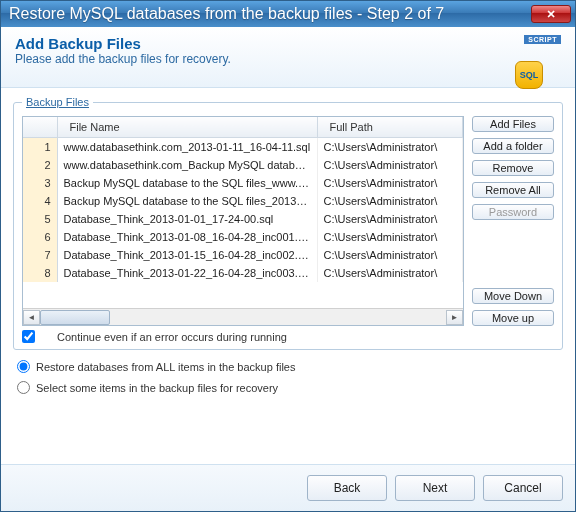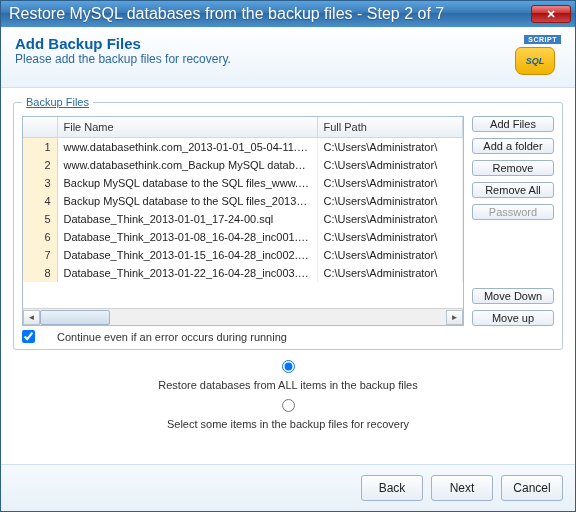--- a/index.html
+++ b/index.html
@@ -7,46 +7,46 @@
   .window { width: 576px; height: 512px; border: 1px solid #2e5f8a; background: #fff; display: flex; flex-direction: column; }
   .titlebar { height: 26px; background: linear-gradient(#5aa3e0,#3b7cb8 45%,#2c6aa6 46%,#4a8fcb); display: flex; align-items: center; padding: 0 4px 0 8px; color: #fff; }
   .titlebar .title { flex: 1; font-size: 16px; text-shadow: 0 1px 1px rgba(0,0,0,0.3); white-space: nowrap; overflow: hidden; }
   .close-btn { width: 40px; height: 18px; background: linear-gradient(#e88,#c33 45%,#a11 46%,#c44); border: 1px solid #8a1a1a; border-radius: 3px; display: flex; align-items: center; justify-content: center; color: #fff; font-weight: bold; font-size: 11px; cursor: pointer; }
   .header { padding: 8px 14px 6px 14px; background: linear-gradient(#fff,#eaf3fb); display: flex; align-items: flex-start; border-bottom: 1px solid #cfe1f0; position: relative; }
   .header-text { flex: 1; }
   .header h2 { color: #0b5ea8; font-size: 15px; font-weight: bold; }
   .header p { color: #2d6aa2; font-size: 12px; }
   .sql-icon { width: 54px; height: 46px; position: relative; }
   .sql-icon .banner { position: absolute; top: 0; right: 0; background: #3a7bc1; color: #fff; font-size: 7px; font-weight: bold; padding: 1px 4px; letter-spacing: 0.5px; }
-  .sql-icon .cyl { position: absolute; left: 8px; top: 12px; width: 40px; height: 28px; background: linear-gradient(#ffd24a,#f2b200); border-radius: 6px 6px 8px 8px; border: 1px solid #c98e00; display: flex; align-items: center; justify-content: center; font-size: 9px; font-weight: bold; color: #0b5ea8; font-style: italic; }
+  .sql-icon .cyl { position: absolute; left: 8px; top: 26px; width: 28px; height: 28px; background: linear-gradient(#ffd24a,#f2b200); border-radius: 6px 6px 8px 8px; border: 1px solid #c98e00; display: flex; align-items: center; justify-content: center; font-size: 9px; font-weight: bold; color: #0b5ea8; }
   .content { flex: 1; padding: 8px 12px 4px 12px; display: flex; flex-direction: column; }
   fieldset.backup { border: 1px solid #b8cde0; border-radius: 3px; padding: 8px 8px 6px 8px; font-size: 12px; }
   fieldset.backup legend { color: #2d6aa2; padding: 0 4px; font-size: 11px; text-decoration: underline; }
   .files-area { display: flex; gap: 8px; }
   .table-wrap { flex: 1; border: 1px solid #a9bed1; background: #fff; height: 210px; display: flex; flex-direction: column; }
   table { border-collapse: collapse; width: 100%; table-layout: fixed; font-size: 11px; }
-  thead th { background: linear-gradient(#fdfdfe,#e9eff5); border: 1px solid #cfd9e3; border-top: none; padding: 3px 6px; text-align: left; font-weight: normal; color: #333; height: 20px; }
+  thead th { background: linear-gradient(#fdfdfe,#e9eff5); border: 1px solid #cfd9e3; border-top: none; padding: 3px 12px; text-align: left; font-weight: normal; color: #333; height: 20px; }
   thead th:first-child { border-left: none; }
   tbody td { padding: 2px 6px; border-right: 1px solid #eee; white-space: nowrap; overflow: hidden; text-overflow: ellipsis; color: #222; height: 18px; }
   tbody tr td:first-child { background: #fff3d6; text-align: right; width: 34px; border-right: 1px solid #cfd9e3; }
   tbody tr td.rownum { color: #333; }
   .tbody-wrap { flex: 1; overflow: hidden; }
   .scrollbar-h { height: 17px; background: #f0f0f0; border-top: 1px solid #d0d0d0; display: flex; align-items: center; }
   .sb-btn { width: 17px; height: 15px; background: linear-gradient(#fefefe,#e3e8ee); border: 1px solid #b9c3cd; display: flex; align-items: center; justify-content: center; font-size: 8px; color: #555; cursor: pointer; }
   .sb-track { flex: 1; height: 15px; position: relative; }
   .sb-thumb { position: absolute; left: 0; top: 0; width: 70px; height: 15px; background: linear-gradient(#eaf1f8,#cfdceb); border: 1px solid #9fb4c9; border-radius: 2px; cursor: pointer; }
   .side-btns { width: 82px; display: flex; flex-direction: column; gap: 6px; }
   .btn { height: 16px; background: linear-gradient(#fdfdfe,#e7eef6); border: 1px solid #9fb4c9; border-radius: 3px; font-size: 11px; color: #222; cursor: pointer; padding: 0 2px; }
   .btn.disabled { color: #9a9a9a; cursor: default; }
   .spacer { flex: 1; }
   .chk-row { margin-top: 4px; display: flex; align-items: center; gap: 22px; font-size: 11px; color: #333; }
   .radios { padding: 10px 4px 0 4px; font-size: 11px; color: #333; }
-  .radios label { display: flex; align-items: center; gap: 6px; margin-bottom: 8px; flex-direction: column; }
+  .radios label { display: flex; align-items: center; gap: 6px; margin-bottom: 8px; }
   .footer { border-top: 1px solid #cfe1f0; background: linear-gradient(#f5f9fd,#e8f1f9); padding: 10px 12px; display: flex; justify-content: flex-end; gap: 8px; }
-  .footer .btn { width: 62px; height: 26px; font-size: 12px; }
+  .footer .btn { width: 80px; height: 26px; font-size: 12px; }
   .col-idx { width: 34px; }
   .col-name { width: 260px; }
   .col-path { width: auto; }
 </style>
 </head>
 <body>
 
 <div class="window">
   <div class="titlebar">
     <div class="title">Restore MySQL databases from the backup files - Step 2 of 7</div>
@@ -87,21 +87,21 @@
           <div class="tbody-wrap">
             <table>
               <colgroup>
                   <col class="col-idx">
                   <col class="col-name">
                   <col class="col-path">
                 </colgroup>
               <tbody id="tbody">
                   <tr>
                     <td class="rownum">1</td>
-                    <td>www.databasethink.com_2013-01-01_05-04-11.sql</td>
+                    <td>www.databasethink.com_2013-01-11_16-04-11.sql</td>
                     <td>C:\Users\Administrator\</td>
                   </tr>
                   <tr>
                     <td class="rownum">2</td>
                     <td>www.databasethink.com_Backup MySQL database t…</td>
                     <td>C:\Users\Administrator\</td>
                   </tr>
                   <tr>
                     <td class="rownum">3</td>
                     <td>Backup MySQL database to the SQL files_www.data…</td>

